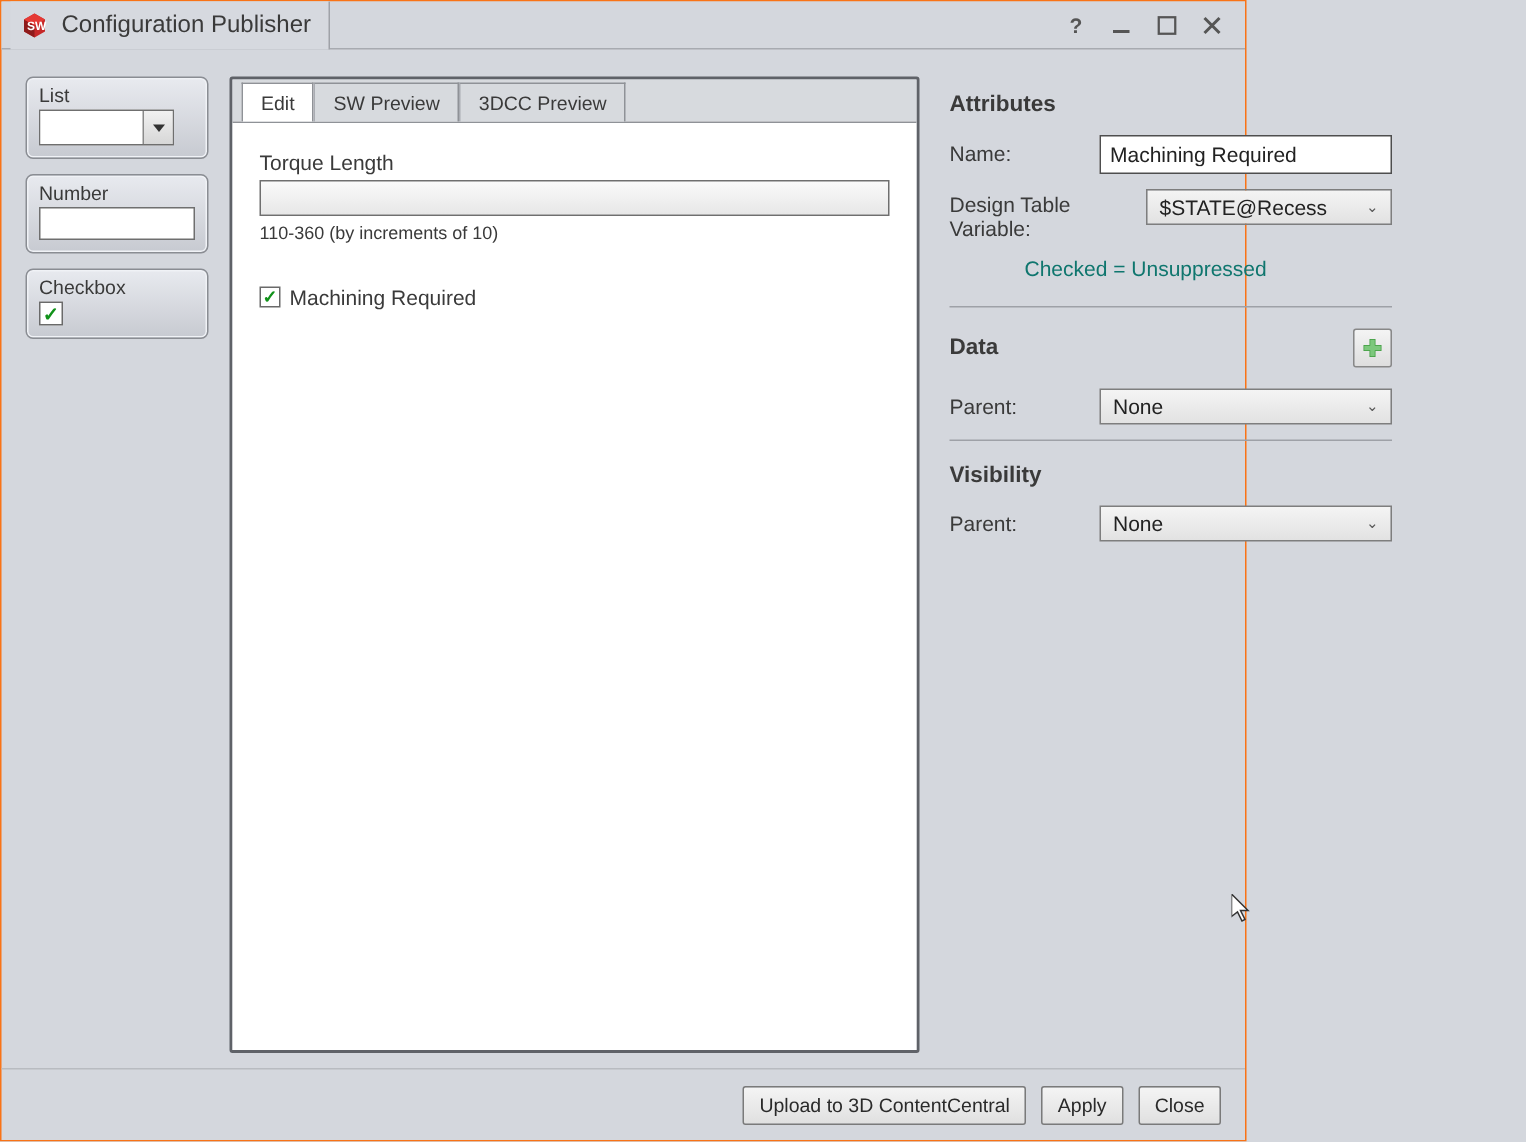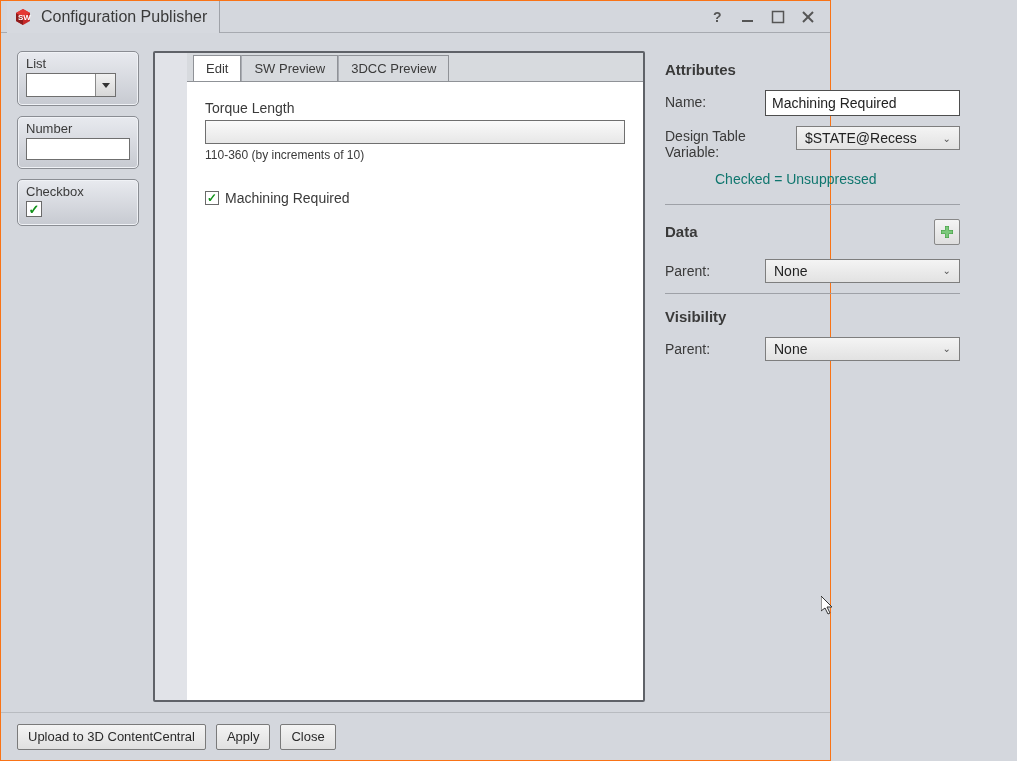--- a/index.html
+++ b/index.html
@@ -120,21 +120,20 @@
   }
   
   .center {
     flex: 1;
     background: #e1e3e8;
     border: 2px solid #5f6268;
     border-radius: 2px;
     position: relative;
     display:flex;
     flex-direction: column;
-    padding-left: 32px;
   }
   .tabs {
     height: 28px;
     display: flex;
     align-items: flex-end;
     padding-left: 6px;
     background: #d7dade;
   }
   .tab {
     padding: 5px 12px 5px 12px;
@@ -261,20 +260,21 @@
     display:flex;align-items:center;justify-content:center;
     border-radius:2px;
   }
   .plus-btn svg { display:block; }
   .chev { color:#555; font-size:10px; }
   
   .bottombar {
     height: 48px;
     display:flex;
     align-items:center;
+    justify-content:flex-end;
     gap: 10px;
     padding: 0 16px;
     border-top: 1px solid #b8bbc0;
   }
   .btn {
     height: 26px;
     padding: 0 10px;
     border: 1px solid #7a7a7a;
     background: linear-gradient(#f4f4f4,#e0e0e0);
     display:flex;align-items:center;

